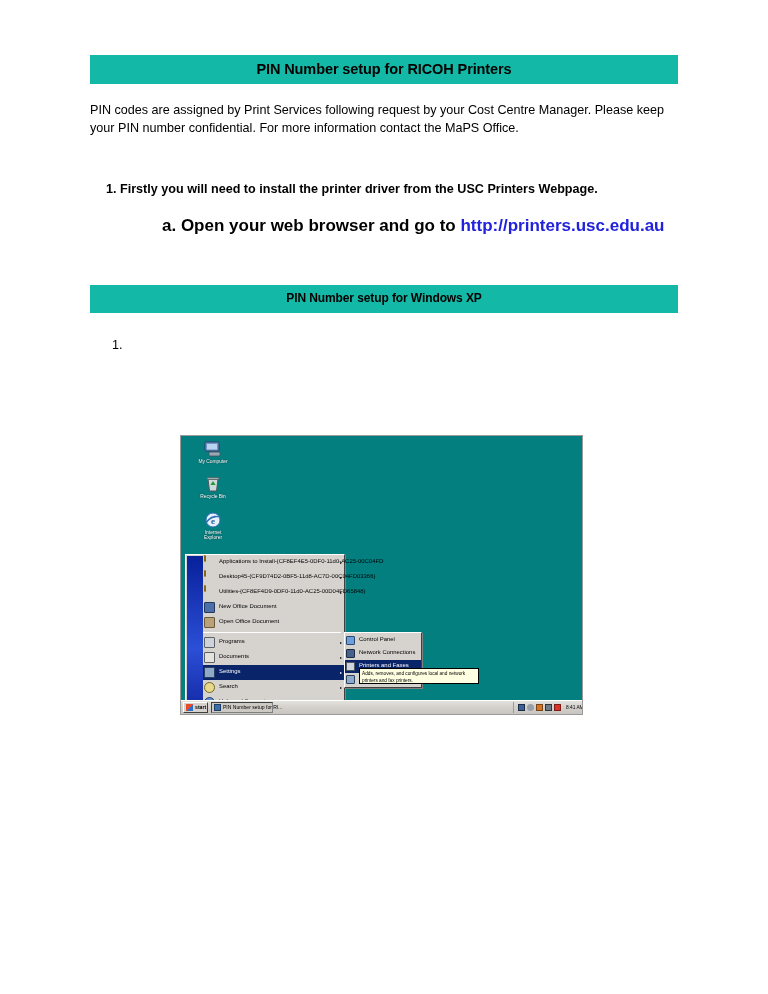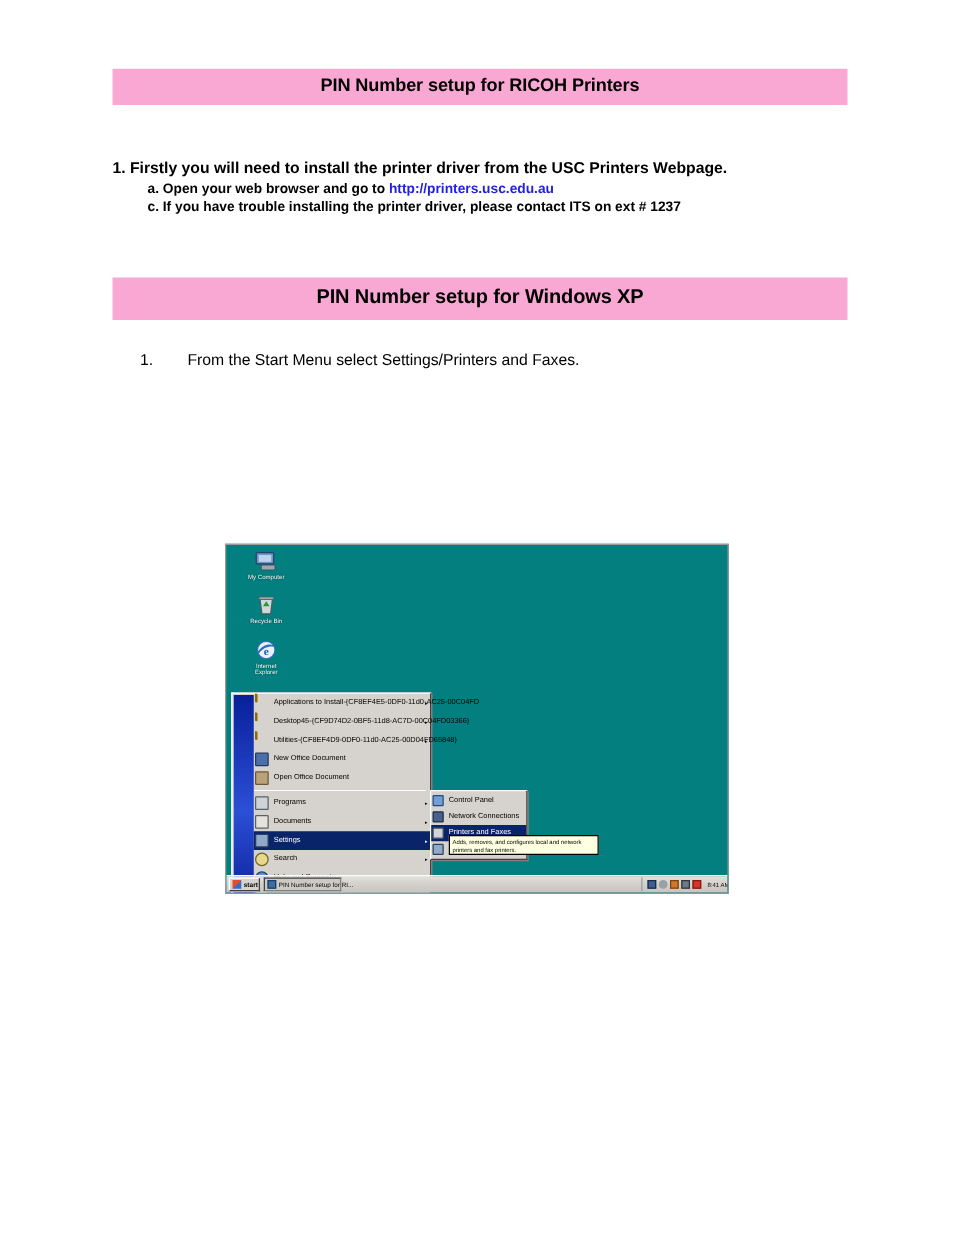--- a/index.html
+++ b/index.html
@@ -18,48 +18,48 @@
     height: 994px;
     background: #ffffff;
   }
   .content {
     position: absolute;
     left: 90px;
     top: 55px;
     width: 588px;
   }
   .band {
-    background: #f9a8d4;
+    background: #14b8a6;
     text-align: center;
     font-weight: bold;
     font-size: 14.5px;
     line-height: 1.55;
     padding: 3px 0 4px 0;
     letter-spacing: -0.1px;
   }
-  .band.small { font-size: 16px; padding: 4px 0 5px 0; }
+  .band.small { font-size: 12px; padding: 4px 0 5px 0; }
   p.body {
     font-size: 12.6px;
     line-height: 1.36;
     margin: 4px 0 0 0;
   }
   .gap { height: 14px; }
   ol.bold-list {
     margin: 0;
     padding: 0;
     list-style: none;
     font-weight: bold;
     font-size: 12.6px;
     line-height: 1.37;
   }
-  ol.bold-list > li.main { margin: 0; }
+  ol.bold-list > li.main { margin: 16px; }
   .sub {
-    margin-left: 28px;
+    margin-left: 72px;
     font-weight: bold;
-    font-size: 11px;
+    font-size: 17px;
     line-height: 1.37;
   }
   a.weblink {
     color: #2222dd;
     text-decoration: none;
     font-weight: bold;
   }
   .numbered {
     margin-top: 24px;
     margin-left: 22px;
@@ -273,39 +273,38 @@
 
 <div class="page">
 
   <div class="content">
 
     <div class="band">PIN Number setup for RICOH Printers</div>
 
 
     <div class="gap"></div>
 
+    <p class="body">PIN codes are assigned by Print Services following request by your Cost Centre Manager.  Please keep your PIN number confidential.  For more information contact the MaPS Office.</p>
 
     <div class="gap"></div>
 
 
     <div class="gap"></div>
 
     <ol class="bold-list">
       <li class="main">1. Firstly you will need to install the printer driver from the USC Printers Webpage.</li>
       <li class="sub"><span>a. Open your web browser and go to </span><a class="weblink" href="#">http://printers.usc.edu.au</a></li>
-      <li class="sub">c. If you have trouble installing the printer driver, please contact ITS on ext # 1237</li>
     </ol>
 
     <div style="height:48px"></div>
 
     <div class="band small">PIN Number setup for Windows XP</div>
 
     <div class="numbered">
       <span class="num">1.</span>
-      <span>From the Start Menu select Settings/Printers and Faxes.</span>
     </div>
 
   </div>
 
   <div class="shot">
 
     <div class="desk-icons">
 
       <div class="dicon">
         <svg class="glyph" viewBox="0 0 20 18">

